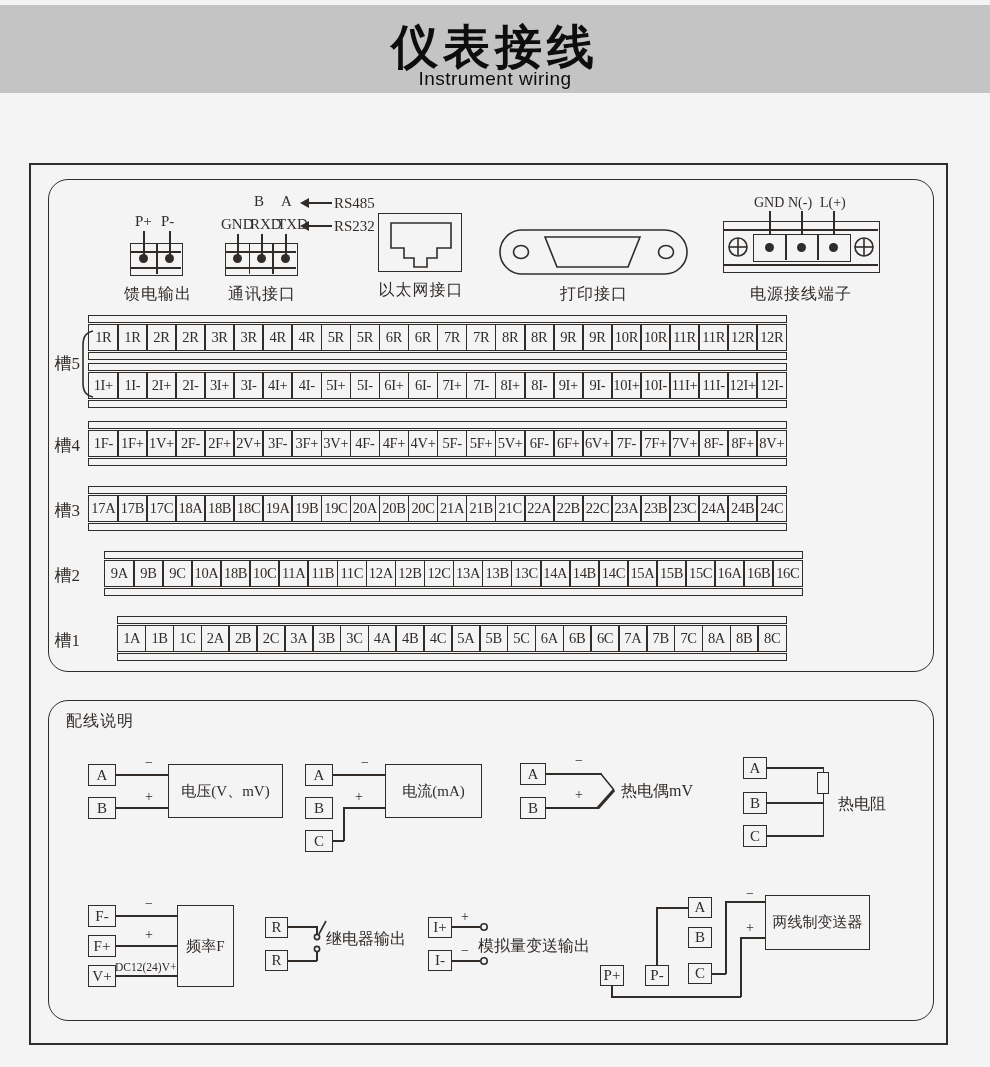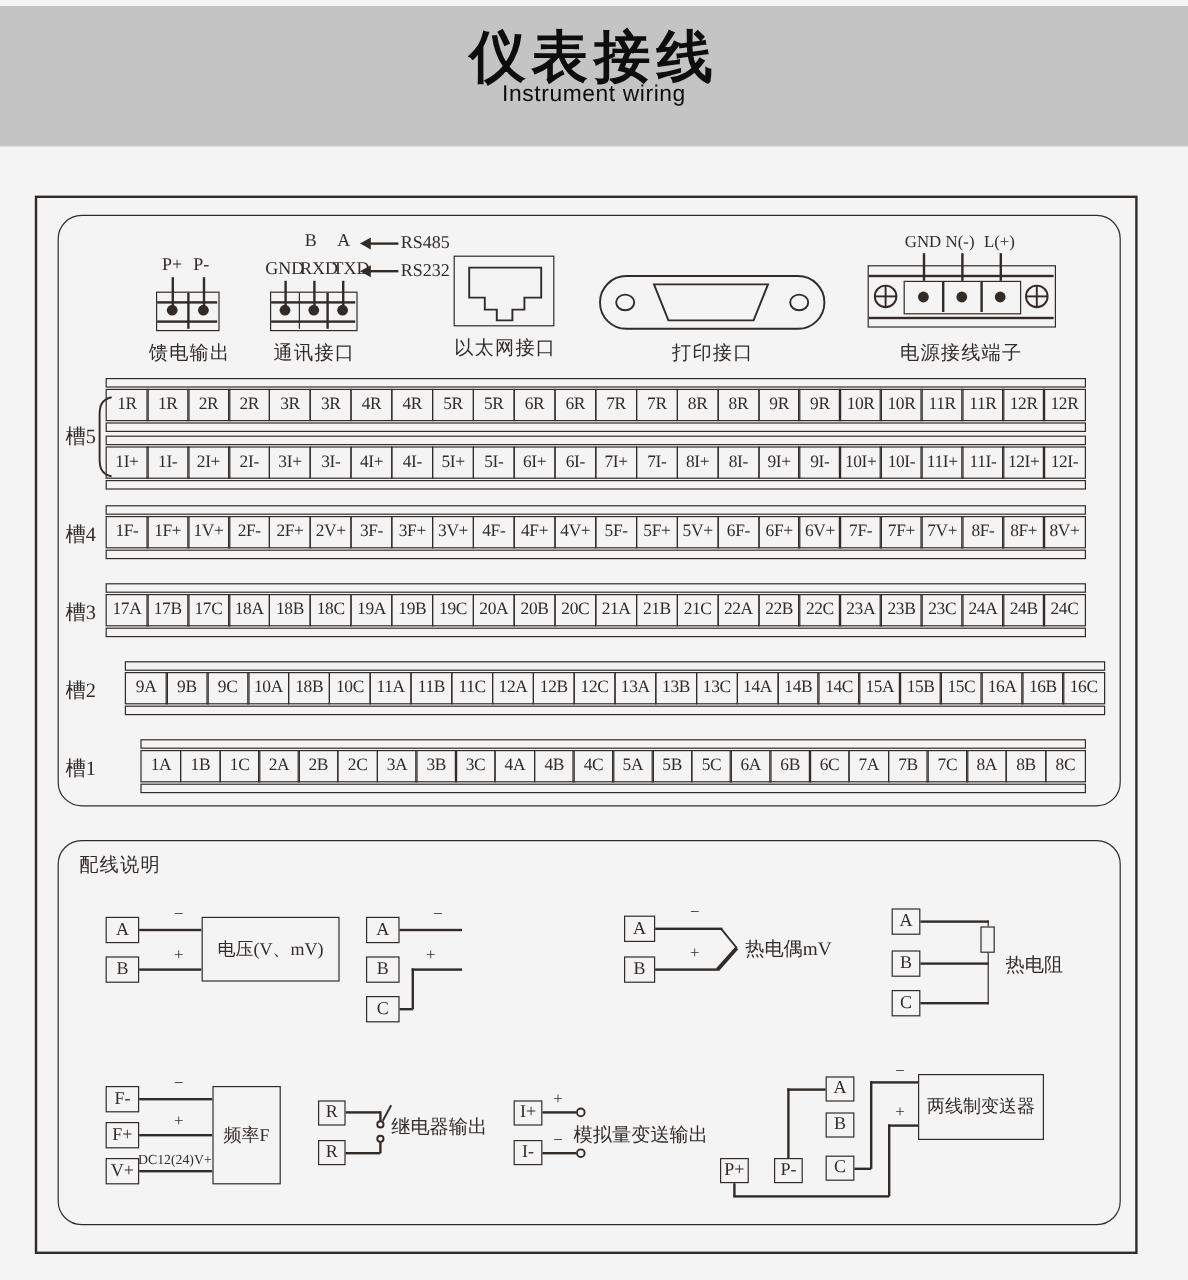--- a/index.html
+++ b/index.html
@@ -1,34 +1,34 @@
 <!DOCTYPE html>
 <html><head>
 <meta charset="utf-8">
 <style>
   * { box-sizing: border-box; margin: 0; padding: 0; }
   :root { --ink: #312c28; }
   body { background: #f5f4f5; font-family: "Liberation Serif", "DejaVu Serif", serif; color: var(--ink); }
   #canvas { position: relative; width: 990px; height: 1067px; background: #f5f4f5; overflow: hidden; }
-  .banner { position: absolute; left: 0; top: 5px; width: 990px; height: 117px; background: #c5c4c4; text-align: center; }
+  .banner { position: absolute; left: 0; top: 5px; width: 990px; height: 88px; background: #c5c4c4; text-align: center; }
   .banner h1 { font-family: "Liberation Sans", "DejaVu Sans", sans-serif; font-weight: 700; font-size: 47px; letter-spacing: 5px; color: #0d0d0d; margin-top: 16px; line-height: 1.1; }
   .banner .sub { font-family: "Liberation Sans", "DejaVu Sans", sans-serif; font-size: 19px; color: #0d0d0d; margin-top: -5px; letter-spacing: 0.5px; }
   .frame { position: absolute; border: 2px solid var(--ink); background: transparent; }
   .rframe { position: absolute; border: 1.6px solid var(--ink); border-radius: 20px; background: transparent; }
   .box { position: absolute; border: 1.6px solid var(--ink); background: transparent; }
   .tbox { position: absolute; border: 1.6px solid var(--ink); background: #f5f4f5; display: flex; align-items: center; justify-content: center; font-size: 15px; }
   .bigbox { position: absolute; border: 1.6px solid var(--ink); background: #f5f4f5; display: flex; align-items: center; justify-content: center; font-size: 15px; white-space: nowrap; }
   .wh { position: absolute; height: 1.6px; background: var(--ink); }
   .wv { position: absolute; width: 1.6px; background: var(--ink); }
   .dot { position: absolute; width: 9px; height: 9px; border-radius: 50%; background: var(--ink); }
   .lbl { position: absolute; font-size: 15px; white-space: nowrap; }
   .cap { position: absolute; font-size: 16px; white-space: nowrap; transform: translateX(-50%); letter-spacing: 1px; }
   .sign { position: absolute; font-size: 14px; }
   .tri-left { position: absolute; width: 0; height: 0; border-top: 5px solid transparent; border-bottom: 5px solid transparent; border-right: 9px solid var(--ink); }
-  .strip { position: absolute; left: 88px; width: 817px; }
+  .strip { position: absolute; left: 88px; width: 699px; }
   .strip .bar { height: 8px; border: 1.6px solid var(--ink); margin-bottom: 1px; }
   .strip .bar:last-child { margin-bottom: 0; margin-top: 1px; }
   .cells { display: flex; }
   .cell { flex: 1; height: 27px; line-height: 24px; text-align: center; border: 1.6px solid var(--ink); margin-left: -1.6px; font-size: 14.5px; letter-spacing: -0.3px; white-space: nowrap; overflow: hidden; }
   .cell:first-child { margin-left: 0; }
   .slot-label { position: absolute; left: 40px; width: 40px; text-align: right; font-size: 17px; white-space: nowrap; }
   svg.layer { position: absolute; left: 0; top: 0; pointer-events: none; }
 </style>
 </head>
 <body>
@@ -308,20 +308,21 @@
 
   <div class="tbox" style="left:305px; top:764px; width:28px; height:22px;">A</div>
   <div class="tbox" style="left:305px; top:797px; width:28px; height:22px;">B</div>
   <div class="tbox" style="left:305px; top:830px; width:28px; height:22px;">C</div>
   <div class="wh" style="left:333px; top:774px; width:52px;"></div>
   <div class="wh" style="left:343px; top:807px; width:42px;"></div>
   <div class="wv" style="left:343px; top:807px; height:34px;"></div>
   <div class="wh" style="left:333px; top:840px; width:11px;"></div>
   <div class="sign" style="left:361px; top:755px;">−</div>
   <div class="sign" style="left:355px; top:789px;">+</div>
+  <div class="bigbox" style="left:385px; top:764px; width:97px; height:54px;">电流(mA)</div>
 
   <div class="tbox" style="left:520px; top:763px; width:26px; height:22px;">A</div>
   <div class="tbox" style="left:520px; top:797px; width:26px; height:22px;">B</div>
   <div class="wh" style="left:546px; top:773px; width:56px;"></div>
   <div class="wh" style="left:546px; top:807px; width:53px;"></div>
   <div class="sign" style="left:575px; top:753px;">−</div>
   <div class="sign" style="left:575px; top:787px;">+</div>
   <div class="lbl" style="left:621px; top:781px; font-size:16px;">热电偶mV</div>
 
   <div class="tbox" style="left:743px; top:757px; width:24px; height:22px;">A</div>

